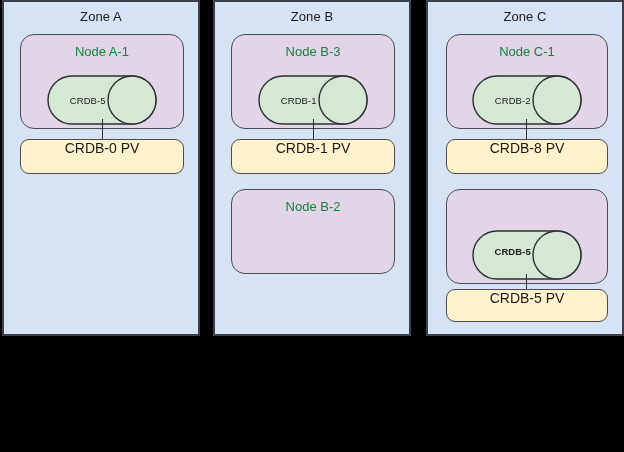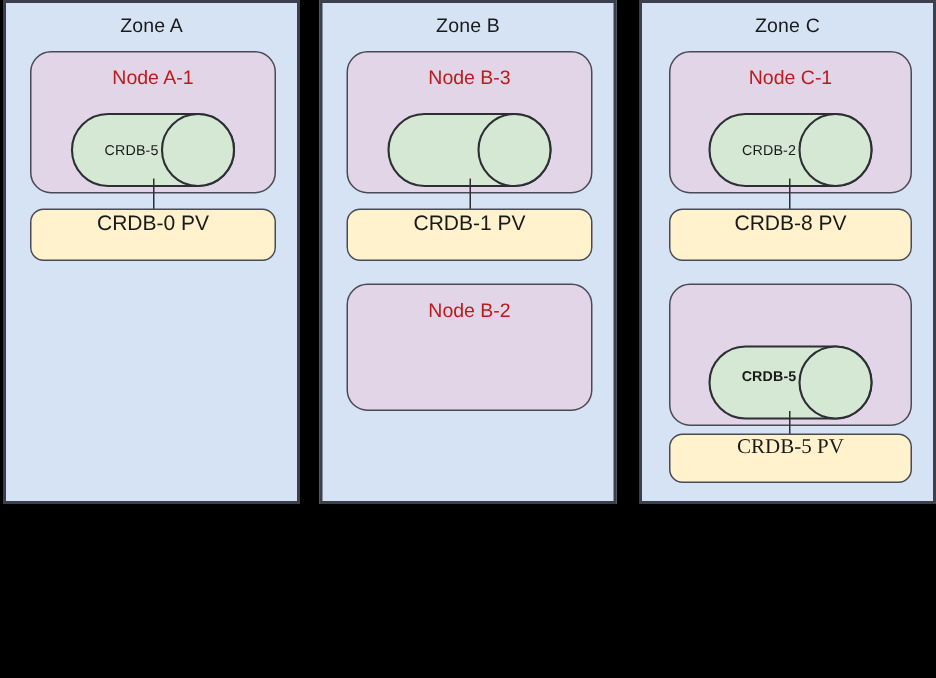--- a/index.html
+++ b/index.html
@@ -47,21 +47,21 @@
     border-radius: 14px;
     box-sizing: border-box;
   }
   .node-title {
     position: absolute;
     top: 9px;
     left: 0;
     right: 0;
     text-align: center;
     font-size: 13px;
-    color: #b91c1c;
+    color: #15803d;
     line-height: 16px;
   }
 
   
   .pv {
     position: absolute;
     background: #fff2cc;
     border: 1px solid #4a4a52;
     border-radius: 9px;
     box-sizing: border-box;
@@ -135,20 +135,21 @@
     <div class="zone-title">Zone B</div>
 
     <div class="node" style="left:16px; top:32px; width:164px; height:95px;">
       <div class="node-title">Node B-3</div>
 
       <div class="cylinder" style="left:26px; top:40px; width:110px; height:50px;">
         <svg width="110" height="50" viewBox="0 0 110 50" aria-hidden="true">
           <path d="M 25 1 L 85 1 A 24 24 0 0 1 85 49 L 25 49 A 24 24 0 0 1 25 1 Z" fill="#d5e8d4" stroke="#2e2e35" stroke-width="1.4"></path>
           <ellipse cx="85" cy="25" rx="24" ry="24" fill="#d5e8d4" stroke="#2e2e35" stroke-width="1.4"></ellipse>
         </svg>
+        <div class="cyl-label">CRDB-1</div>
       </div>
     </div>
 
     <div class="connector" style="left:98px; top:117px; height:21px;"></div>
 
     <div class="pv" style="left:16px; top:137px; width:164px; height:35px;">
       <span class="pv-label">CRDB-1 PV</span>
     </div>
 
     <div class="node" style="left:16px; top:187px; width:164px; height:85px;">
@@ -183,18 +184,18 @@
         <svg width="110" height="50" viewBox="0 0 110 50" aria-hidden="true">
           <path d="M 25 1 L 85 1 A 24 24 0 0 1 85 49 L 25 49 A 24 24 0 0 1 25 1 Z" fill="#d5e8d4" stroke="#2e2e35" stroke-width="1.4"></path>
           <ellipse cx="85" cy="25" rx="24" ry="24" fill="#d5e8d4" stroke="#2e2e35" stroke-width="1.4"></ellipse>
         </svg>
         <div class="cyl-label">CRDB-5</div>
       </div>
     </div>
 
     <div class="connector" style="left:98px; top:272px; height:16px;"></div>
 
-    <div class="pv" style="left:18px; top:287px; width:162px; height:33px;font-family:Liberation Serif, serif;">
+    <div class="pv" style="left:18px; top:287px; width:162px; height:33px;">
       <span class="pv-label">CRDB-5 PV</span>
     </div>
   </div>
 
 </div>
 
 </body></html>

